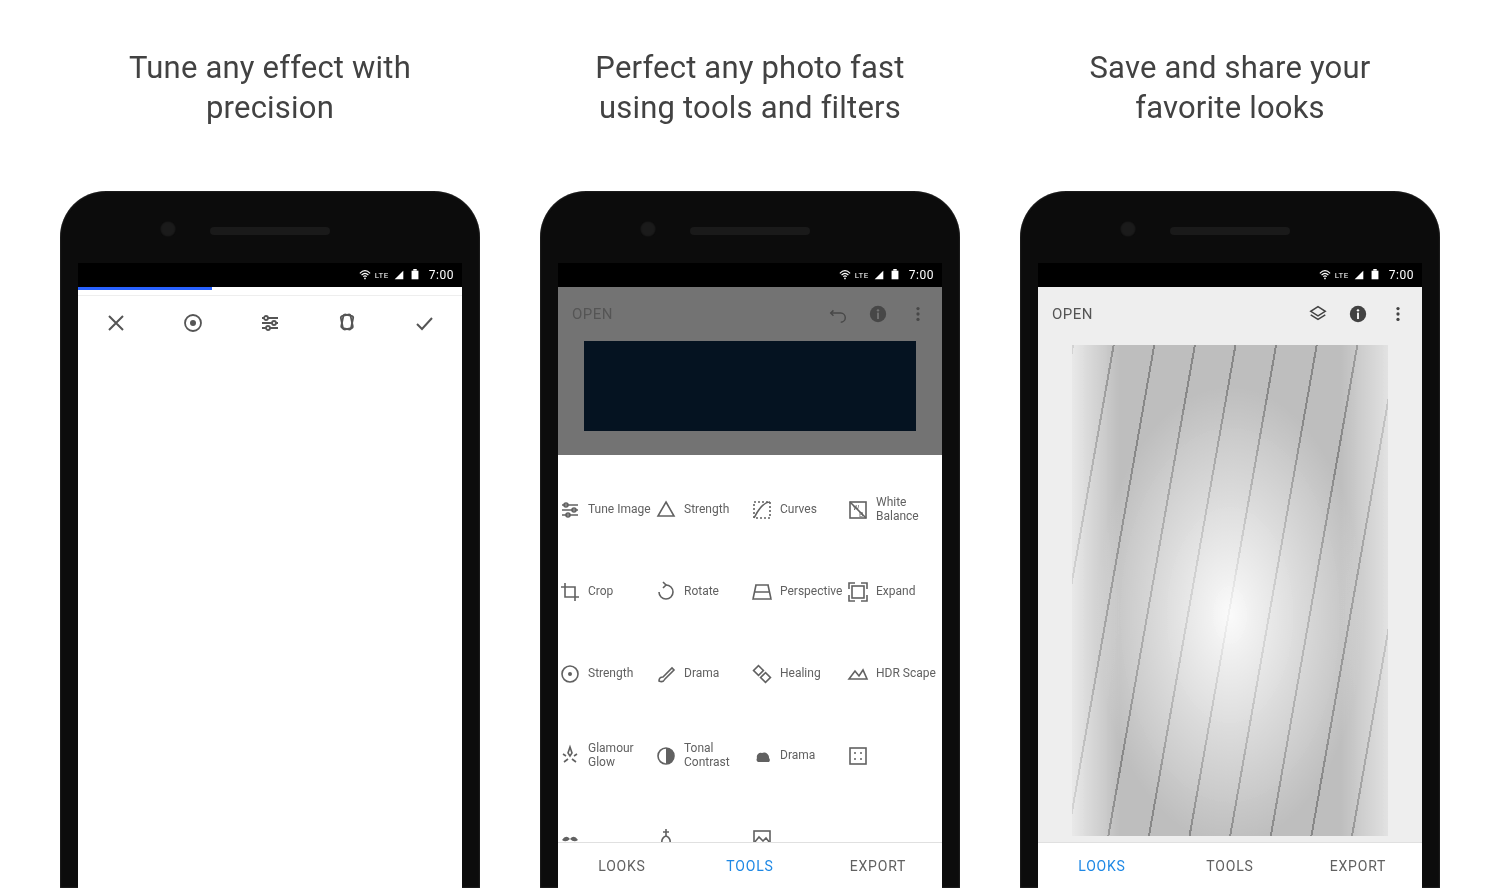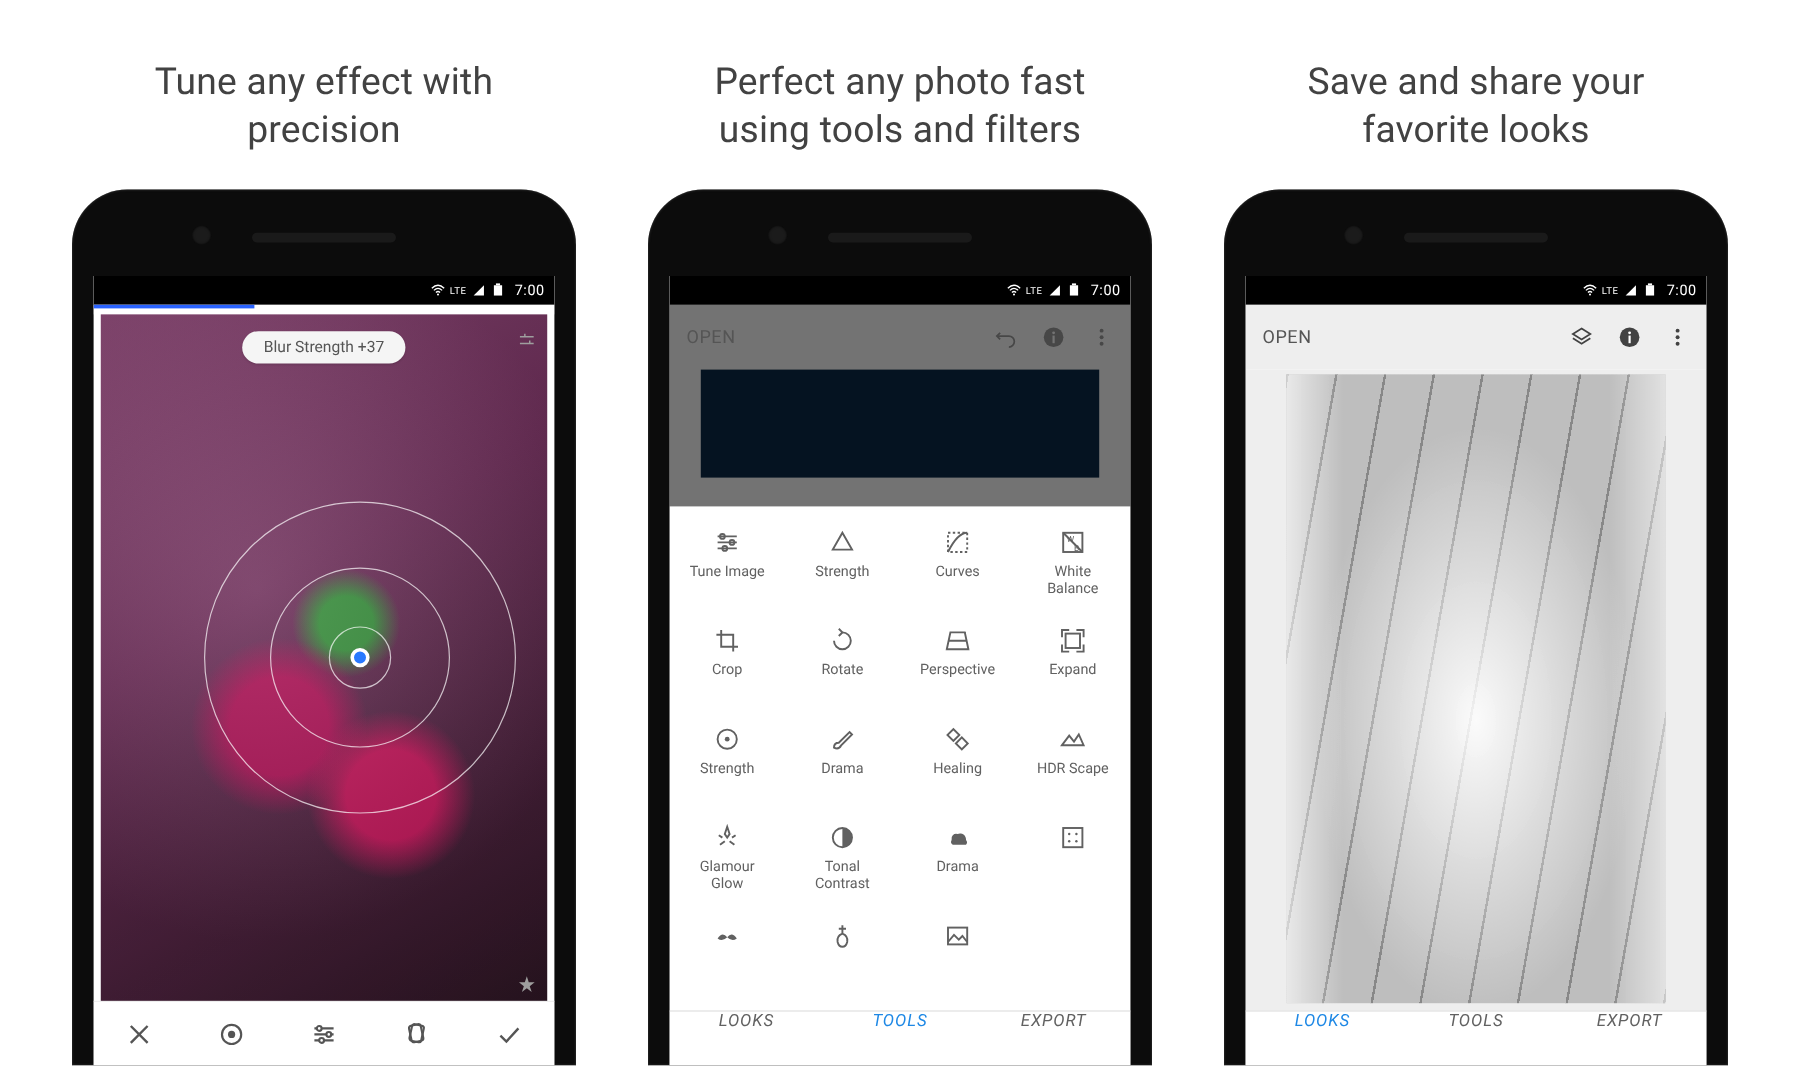--- a/index.html
+++ b/index.html
@@ -12,21 +12,21 @@
     overflow: hidden;
     position: relative;
   }
   .panels {
     display: flex;
     width: 100%;
     height: 100%;
     justify-content: space-between;
     padding: 0 40px;
   }
-  .panel { width: 460px; display: flex; flex-direction: column; align-items: center; }
+  .panel { width: 460px; display: flex; flex-direction: column; align-items: center; gap: 33px; }
   .panel .heading {
     margin-top: 48px;
     text-align: center;
     font-size: 31px;
     line-height: 1.3;
     color: #424242;
     font-weight: 400;
     letter-spacing: 0.2px;
     min-height: 90px;
   }
@@ -120,29 +120,29 @@
     background:#fff; display:flex; flex-direction:column;
   }
   .tool-grid {
     flex:1; overflow:hidden;
     display:grid; grid-template-columns:repeat(4,1fr);
     grid-auto-rows:82px;
     align-content:start;
     padding: 10px 0 0 0;
   }
   .tool {
-    display:flex; flex-direction:column; align-items:center; justify-content:flex-start;
+    display:flex; flex-direction:row; align-items:center; justify-content:flex-start;
     gap:6px; padding-top:8px;
-    font-size:12px; color:#616161; text-align:center; line-height:1.15;
+    font-size:12px; color:#616161; text-align:left; line-height:1.15;
   }
   .tool svg { width:24px; height:24px; stroke:#616161; fill:none; stroke-width:1.6;}
   .tool .lbl { max-width:80px; }
   .p2-tabs, .p3-tabs {
     height:46px; border-top:1px solid #e0e0e0; background:#fff;
-    display:flex; align-items:flex-start;font-style:italic;
+    display:flex; align-items:center;
   }
   .p2-tabs .tab, .p3-tabs .tab {
     flex:1; text-align:center; font-size:14px; letter-spacing:0.8px; color:#616161;
   }
   .p2-tabs .tab.active, .p3-tabs .tab.active { color:#1e88e5; }
 
   
   .p3-appbar {
     height:54px; background:#eeeeee; display:flex; align-items:center; justify-content:space-between;
     padding:0 14px; color:#424242;
@@ -344,35 +344,20 @@
               <use href="#i-signal"></use>
             </svg>
           <svg viewBox="0 0 10 14">
               <use href="#i-batt"></use>
             </svg>
           <span class="clock">7:00</span>
         </div>
         <div class="p1-appbar">
             <div class="progress"></div>
           </div>
-        <div class="p1-photo">
-          <div class="p1-pill">Blur Strength +37</div>
-          <svg width="18" height="14" viewBox="0 0 22 14" style="position:absolute;top:14px;right:8px;color:#9e9e9e">
-              <use href="#i-sliders"></use>
-            </svg>
-          <div class="blur-circles">
-            <div class="ring r3"></div>
-              <div class="ring r2"></div>
-              <div class="ring r1"></div>
-              <div class="dot"></div>
-          </div>
-          <svg class="star-badge" width="18" height="18" viewBox="0 0 22 22">
-              <use href="#i-star"></use>
-            </svg>
-        </div>
         <div class="p1-bottombar">
           <div class="bb">
               <svg viewBox="0 0 22 22">
                 <use href="#i-close"></use>
               </svg>
             </div>
           <div class="bb">
               <svg viewBox="0 0 22 22">
                 <use href="#i-radio"></use>
               </svg>

